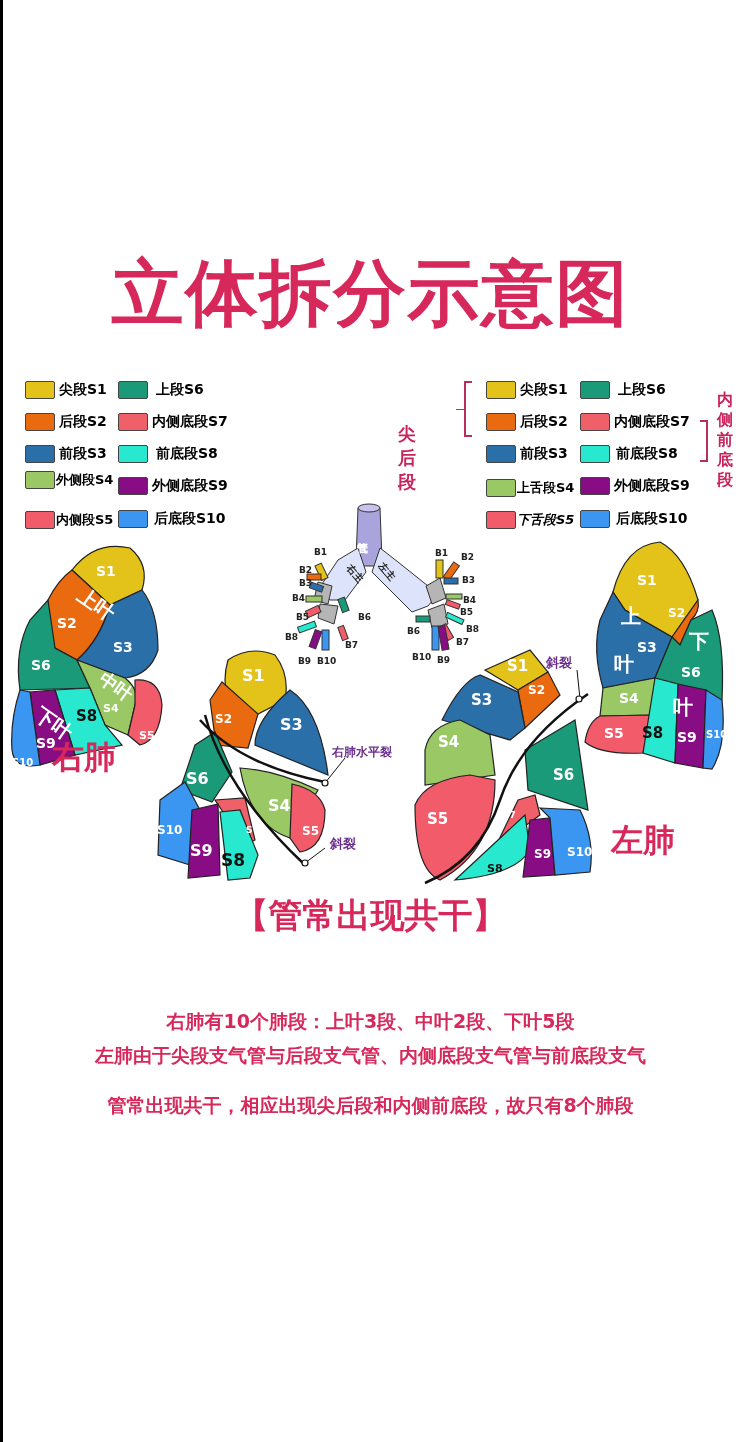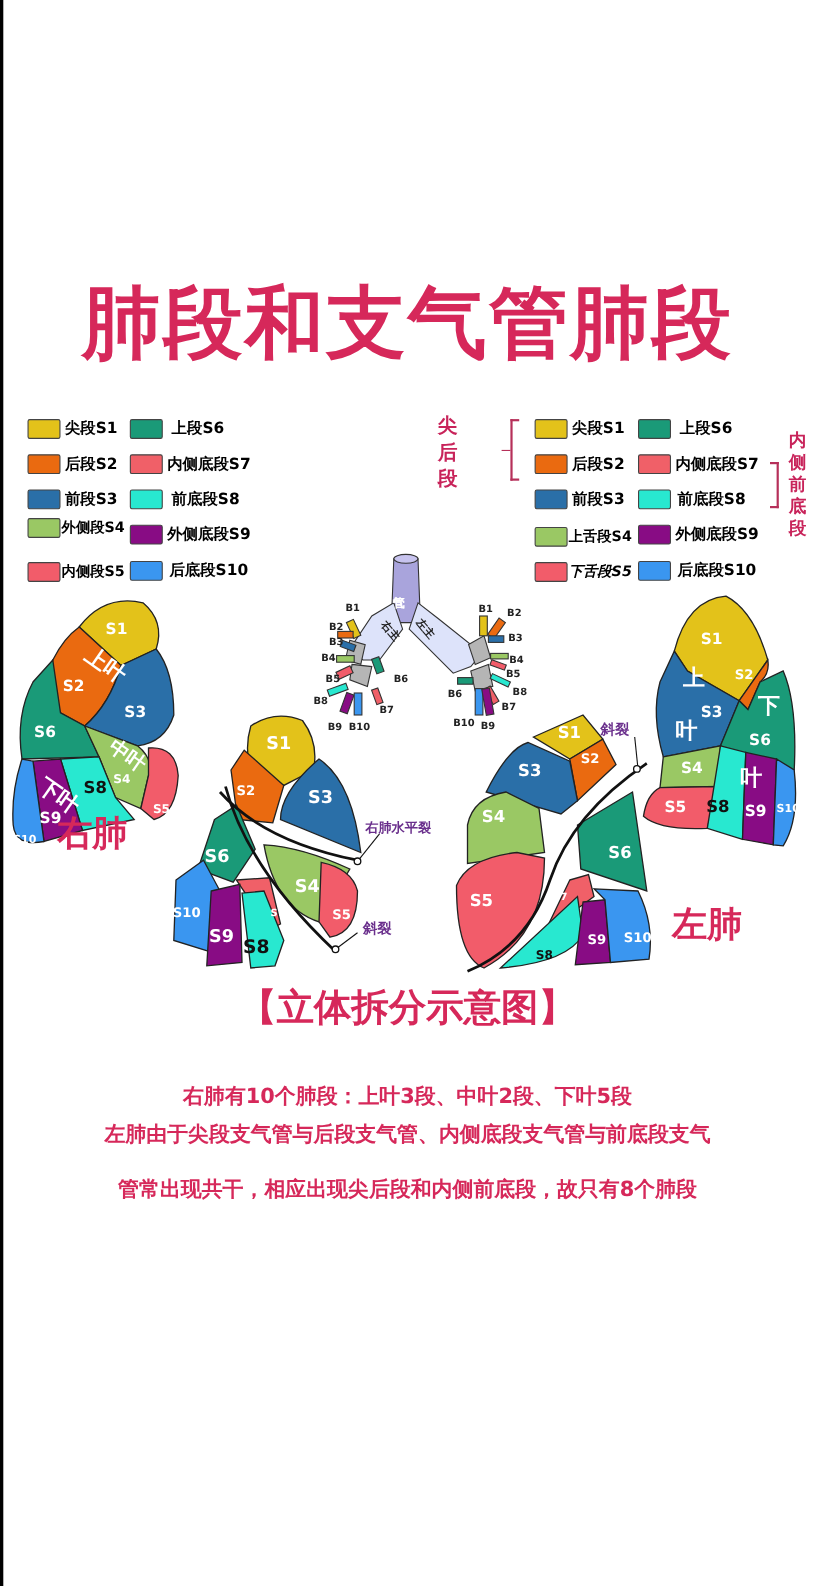--- a/index.html
+++ b/index.html
@@ -9,29 +9,29 @@
     .title { position:absolute; left:0; width:741px; top:248px; text-align:center; font-size:72px; font-weight:bold; color:#d6285a; letter-spacing:2px; line-height:90px; }
     .legend { position:absolute; }
     .lg-item { position:absolute; height:22px; display:flex; align-items:center; }
     .swatch { width:30px; height:18px; border:1.5px solid #444; border-radius:2px; flex:none; }
     .lg-label { font-size:14px; font-weight:bold; color:#000000; margin-left:4px; white-space:nowrap; }
     .group-label { position:absolute; font-size:18px; font-weight:bold; color:#c8235a; }
     .vert-label { position:absolute; font-size:16px; font-weight:bold; color:#c8235a; width:18px; line-height:20px; text-align:center; }
     .bracket { position:absolute; border:2px solid #b6305a; }
     .lung-title { position:absolute; font-size:32px; font-weight:bold; color:#d6285a; }
     .subtitle { position:absolute; left:0; width:741px; top:893px; text-align:center; font-size:34px; font-weight:bold; color:#d6285a; }
-    .desc { position:absolute; left:0; width:741px; text-align:center; font-size:19px; font-weight:bold; color:#d6285a; line-height:34px; }
+    .desc { position:absolute; left:0; width:741px; text-align:center; font-size:19px; font-weight:bold; color:#d6285a; line-height:34px;margin-top:24px; }
     svg text { font-family:"DejaVu Sans","Liberation Sans",sans-serif; font-weight:bold; }
   </style>
 </head>
 <body>
 
 <div class="left-strip"></div>
 
-<h1 class="title">肺段和支气管肺段</h1>
+<h1 class="title">立体拆分示意图</h1>
 
 <div class="legend" style="left:0;top:0;">
   <div class="lg-item" style="left:25px;top:379px;">
       <span class="swatch" style="background:#e3c21a"></span>
       <span class="lg-label">尖段S1</span>
     </div>
   <div class="lg-item" style="left:25px;top:411px;">
       <span class="swatch" style="background:#ea6a10"></span>
       <span class="lg-label">后段S2</span>
     </div>
@@ -63,21 +63,21 @@
       <span class="swatch" style="background:#880c84"></span>
       <span class="lg-label">外侧底段S9</span>
     </div>
   <div class="lg-item" style="left:118px;top:508px;">
       <span class="swatch" style="background:#3a96f0"></span>
       <span class="lg-label" style="margin-left:6px">后底段S10</span>
     </div>
 </div>
 
 <div class="legend" style="left:0;top:0;">
-  <div class="group-label" style="left:398px;top:375px;text-align:center;">尖后段</div>
+  <div class="group-label" style="left:398px;top:422px;text-align:center;">尖后段</div>
   <div class="bracket" style="left:464px;top:381px;width:8px;height:56px;border-right:none;"></div>
   <div class="bracket" style="left:456px;top:409px;width:8px;height:0;border-width:1px;border-bottom:none;border-left:none;border-right:none;"></div>
   <div class="lg-item" style="left:486px;top:379px;">
       <span class="swatch" style="background:#e3c21a"></span>
       <span class="lg-label">尖段S1</span>
     </div>
   <div class="lg-item" style="left:486px;top:411px;">
       <span class="swatch" style="background:#ea6a10"></span>
       <span class="lg-label">后段S2</span>
     </div>
@@ -302,17 +302,17 @@
     <path d="M588 694 Q520 740 500 800 Q480 860 425 883" fill="none" stroke="#111" stroke-width="2.5"></path>
     <line x1="580" y1="699" x2="577" y2="670" stroke="#111" stroke-width="1"></line>
     <circle cx="579" cy="699" r="3" fill="#fff" stroke="#111"></circle>
     <text x="546" y="667" stroke="none" fill="#6a2f8c" font-size="13">斜裂</text>
   </g>
 </svg>
 
 <div class="lung-title" style="left:52px;top:736px;">右肺</div>
 <div class="lung-title" style="left:611px;top:775px;margin-top:44px;">左肺</div>
 
-<div class="subtitle">【立体拆分示意图】</div>
+<div class="subtitle">【管常出现共干】</div>
 
 <p class="desc" style="top:980px;">右肺有10个肺段：上叶3段、中叶2段、下叶5段</p>
 <p class="desc" style="top:1014px;">左肺由于尖段支气管与后段支气管、内侧底段支气管与前底段支气</p>
 <p class="desc" style="top:1064px;">管常出现共干，相应出现尖后段和内侧前底段，故只有8个肺段</p>
 
 </body></html>

